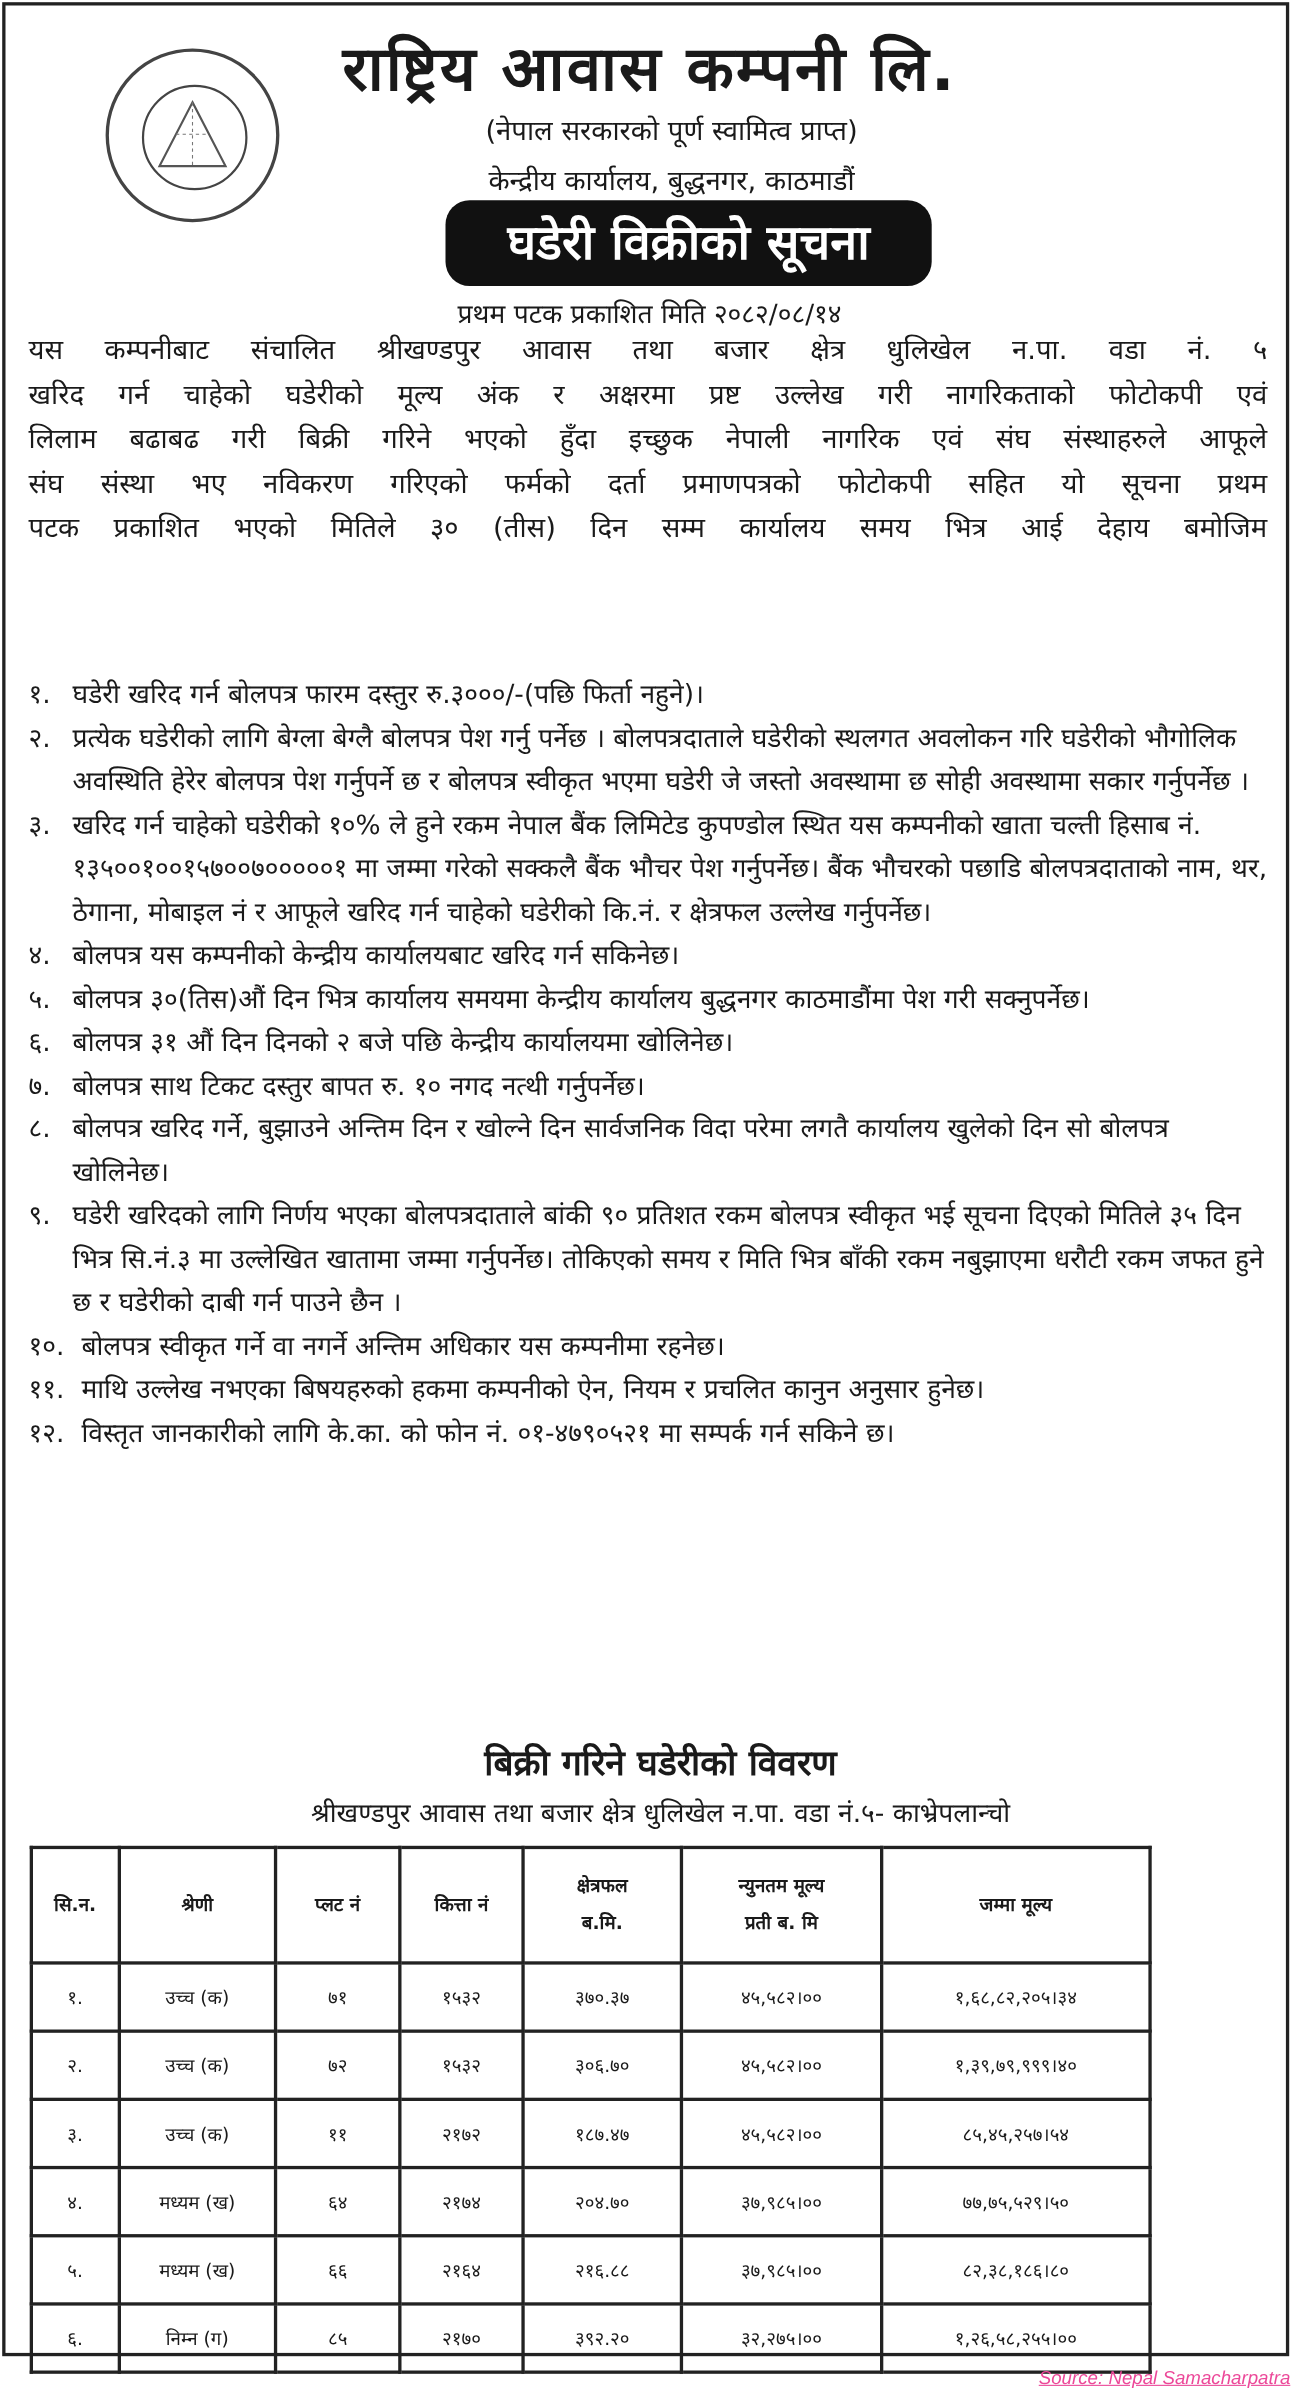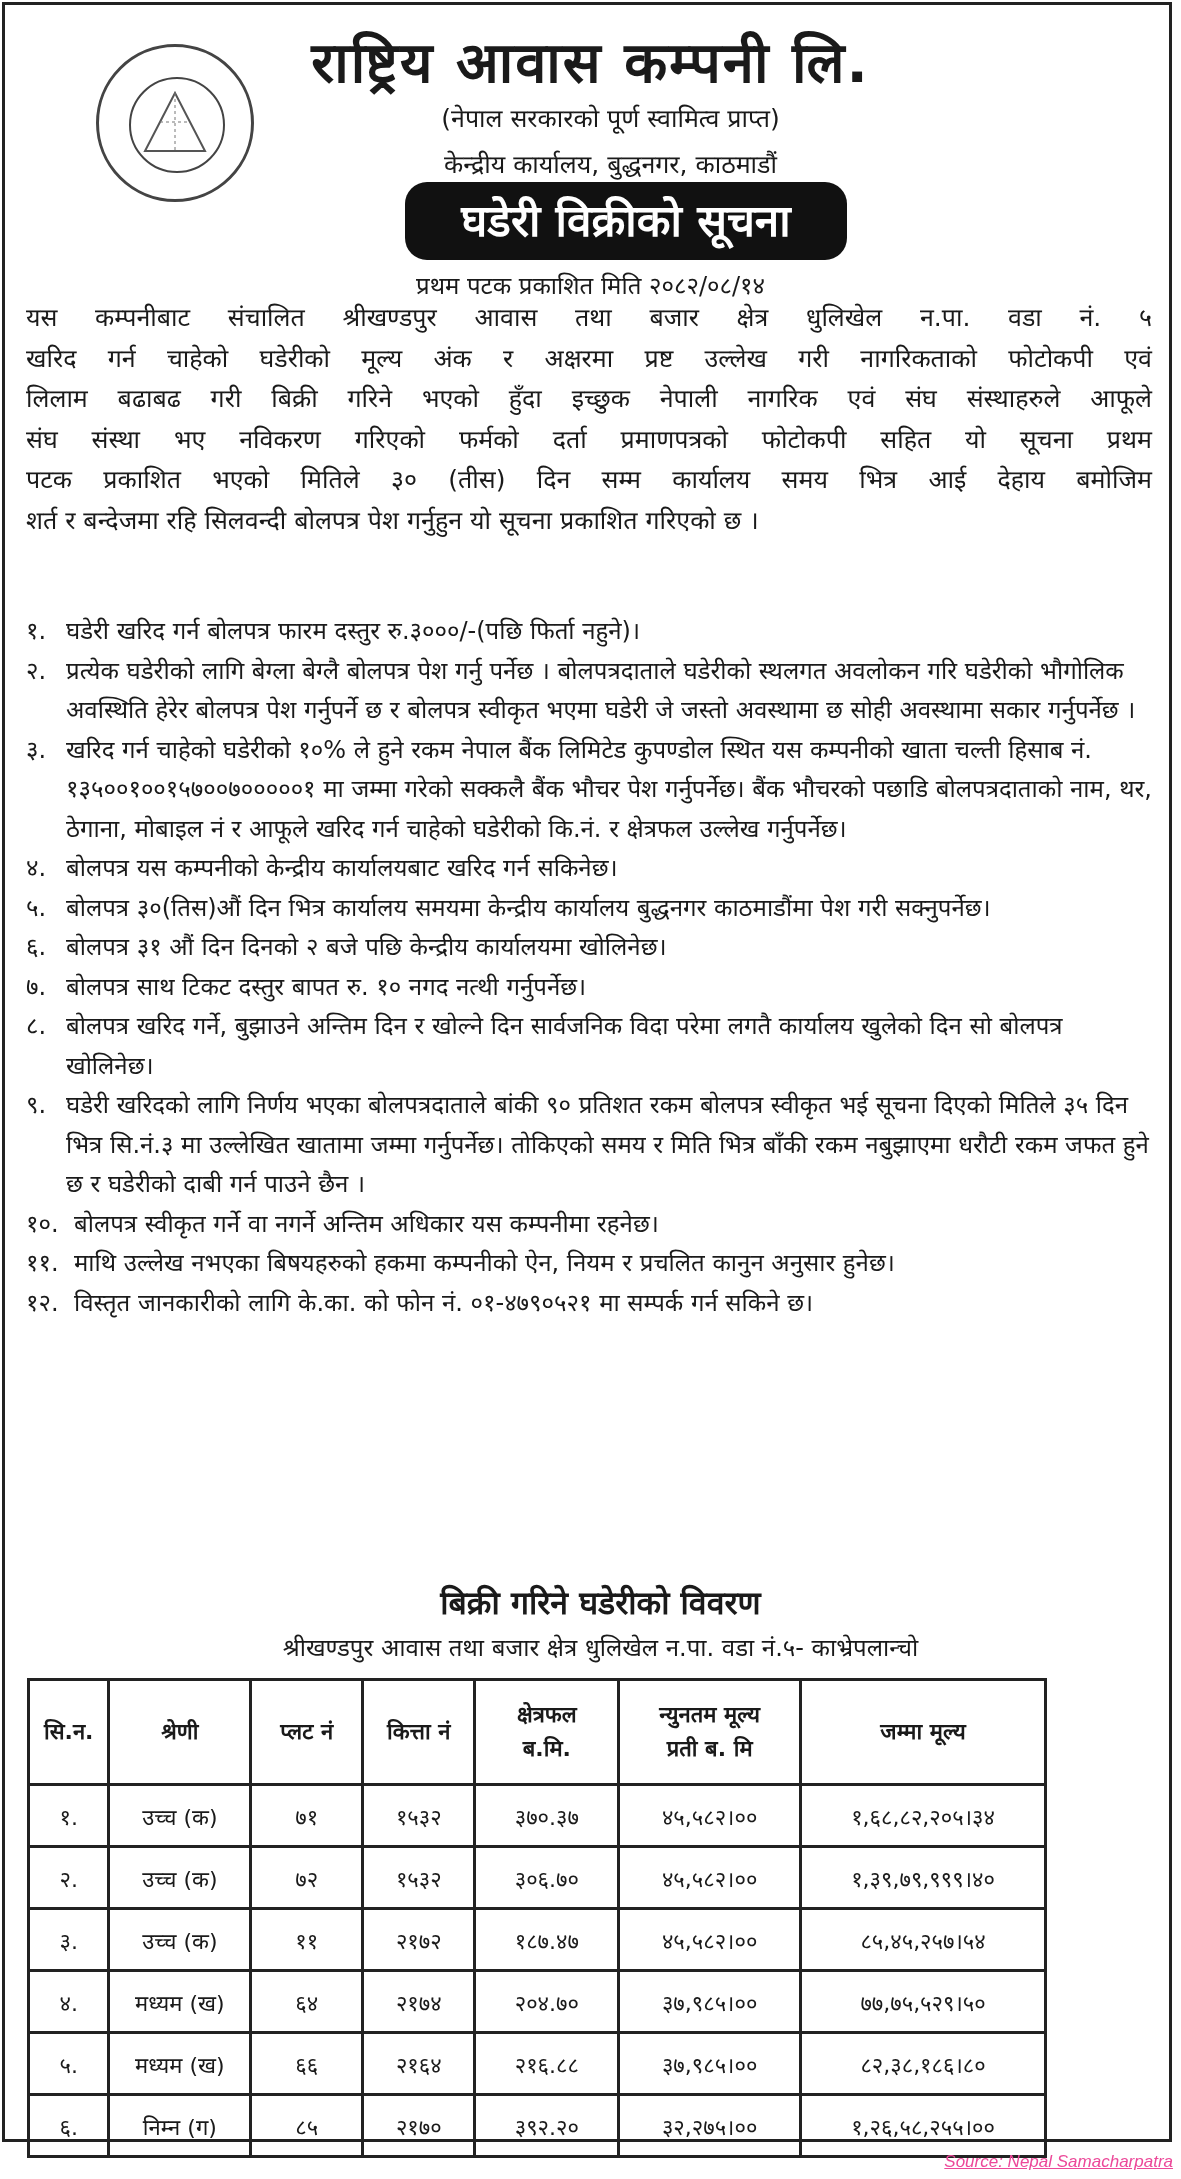--- a/index.html
+++ b/index.html
@@ -27,21 +27,21 @@
   .items { position: absolute; left: 26px; width: 1130px; top: 612px; font-size: 24px; line-height: 39.5px; }
   .item { display: flex; }
   .item .num { width: 40px; flex: none; }
   .item.wide .num { width: 48px; }
   .item .txt { flex: 1; }
   .section-title { position: absolute; left: 0; right: 0; top: 1580px; text-align: center;
                    font-size: 32px; font-weight: bold; padding-left: 20px; }
   .section-sub { position: absolute; left: 0; right: 0; top: 1630px; text-align: center;
                  font-size: 24px; padding-left: 20px; }
   table { position: absolute; left: 27px; top: 1678px; width: 1020px; border-collapse: collapse;
-          font-size: 22px; }
+          font-size: 17px; }
   th, td { border: 3px solid #222; text-align: center; padding: 0; }
   th { height: 102px; font-weight: bold; line-height: 34px; }
   td { height: 59px; }
   .c1 { width: 83px; } .c2 { width: 157px; } .c3 { width: 124px; } .c4 { width: 122px; }
   .c5 { width: 156px; } .c6 { width: 200px; } .c7 { width: 266px; }
   .source { position: absolute; right: 8px; top: 2152px; font-size: 17px; font-style: italic;
             font-family: "Liberation Sans", sans-serif; color: #ec4899; text-decoration: underline; }
 </style>
 </head>
 <body>
@@ -64,21 +64,20 @@
 <div class="banner">घडेरी विक्रीको सूचना</div>
 
 <div class="pubdate">प्रथम पटक प्रकाशित मिति २०८२/०८/१४</div>
 
 <div class="intro">
   <div>यस कम्पनीबाट संचालित श्रीखण्डपुर आवास तथा बजार क्षेत्र धुलिखेल न.पा. वडा नं. ५</div>
   <div>खरिद गर्न चाहेको घडेरीको मूल्य अंक र अक्षरमा प्रष्ट उल्लेख गरी नागरिकताको फोटोकपी एवं</div>
   <div>लिलाम बढाबढ गरी बिक्री गरिने भएको हुँदा इच्छुक नेपाली नागरिक एवं संघ संस्थाहरुले आफूले</div>
   <div>संघ संस्था भए नविकरण गरिएको फर्मको दर्ता प्रमाणपत्रको फोटोकपी सहित यो सूचना प्रथम</div>
   <div>पटक प्रकाशित भएको मितिले ३० (तीस) दिन सम्म कार्यालय समय भित्र आई देहाय बमोजिम</div>
-  <div class="last">शर्त र बन्देजमा रहि सिलवन्दी बोलपत्र पेश गर्नुहुन यो सूचना प्रकाशित गरिएको छ ।</div>
 </div>
 
 <div class="items">
   <div class="item">
     <span class="num">१.</span>
     <span class="txt">घडेरी खरिद गर्न बोलपत्र फारम दस्तुर रु.३०००/-(पछि फिर्ता नहुने)।</span>
   </div>
   <div class="item">
     <span class="num">२.</span>
     <span class="txt">प्रत्येक घडेरीको लागि बेग्ला बेग्लै बोलपत्र पेश गर्नु पर्नेछ । बोलपत्रदाताले घडेरीको स्थलगत अवलोकन गरि घडेरीको भौगोलिक अवस्थिति हेरेर बोलपत्र पेश गर्नुपर्ने छ र बोलपत्र स्वीकृत भएमा घडेरी जे जस्तो अवस्थामा छ सोही अवस्थामा सकार गर्नुपर्नेछ ।</span>

